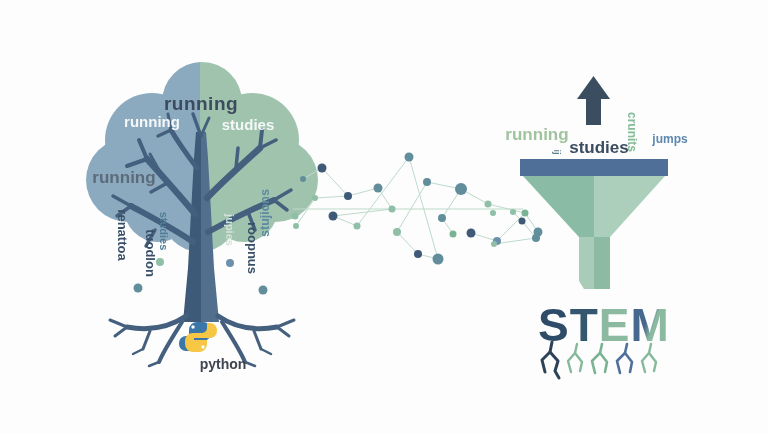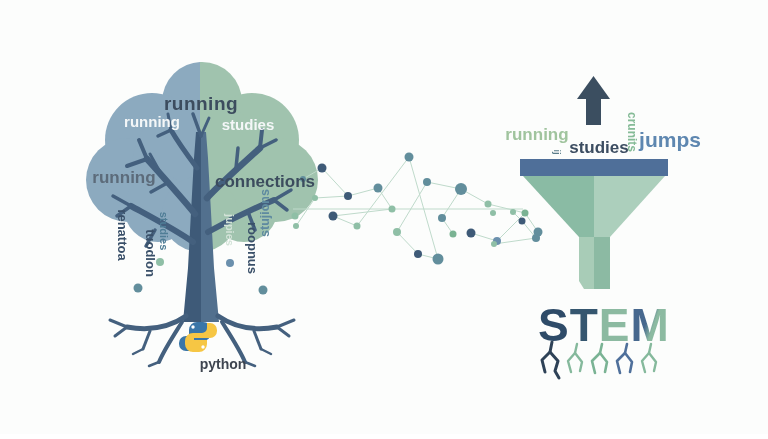--- a/index.html
+++ b/index.html
@@ -26,21 +26,21 @@
   .w-studies-sm{left:163px;top:231px;font-size:11px;font-weight:600;color:#4f7d96;}
   .w-jupies{left:229px;top:230px;font-size:11px;font-weight:600;color:#d3e3d8;}
   .w-roopnus{left:252px;top:248px;font-size:13px;font-weight:700;color:#3a5069;}
   .w-stujions{left:265px;top:213px;font-size:12.5px;font-weight:700;color:#5e8aa0;}
 
   .w-python{left:201px;top:364px;font-size:14px;font-weight:600;color:#3e4550;padding-left:44px;}
 
   
   .w-f-running{left:537px;top:134px;font-size:17px;font-weight:600;color:#a0c49e;}
   .w-f-studies{left:599px;top:147px;font-size:17px;font-weight:700;color:#3c4d61;}
-  .w-f-jumps{left:670px;top:139px;font-size:21px;font-weight:600;color:#5e87b0;}
+  .w-f-jumps{left:670px;top:139px;font-size:12px;font-weight:600;color:#5e87b0;}
   .w-f-crunits{left:632px;top:132px;font-size:12px;font-weight:600;color:#85bb97;}
   .w-f-frag{left:556px;top:152px;font-size:9px;font-weight:600;color:#5a7d8a;}
 
   
   .stem{
     position:absolute;left:538px;top:302px;display:flex;gap:1px;
     font-size:46px;font-weight:800;line-height:1;letter-spacing:0;
   }
   .stem .s{color:#2e4b68;}
   .stem .t{color:#35566f;}
@@ -244,21 +244,20 @@
         <path d="M651,344 L649,353 L642,361 L645,372"></path>
         <path d="M649,353 L656,362 L654,371"></path>
       </g>
     </g>
   </svg>
 
   <span class="word w-top-running">running</span>
   <span class="word w-running-white">running</span>
   <span class="word w-studies-white">studies</span>
   <span class="word w-running-gray">running</span>
-  <span class="word w-connections">connections</span>
 
   <span class="word vert w-renattoa">renattoa</span>
   <span class="word vert w-tuodlon">tuodlon</span>
   <span class="word vert w-studies-sm">studies</span>
   <span class="word vert w-jupies">jupies</span>
   <span class="word vert w-roopnus">roopnus</span>
   <span class="word vert-ccw w-stujions">stujions</span>
 
   <span class="word w-python">python</span>
 

